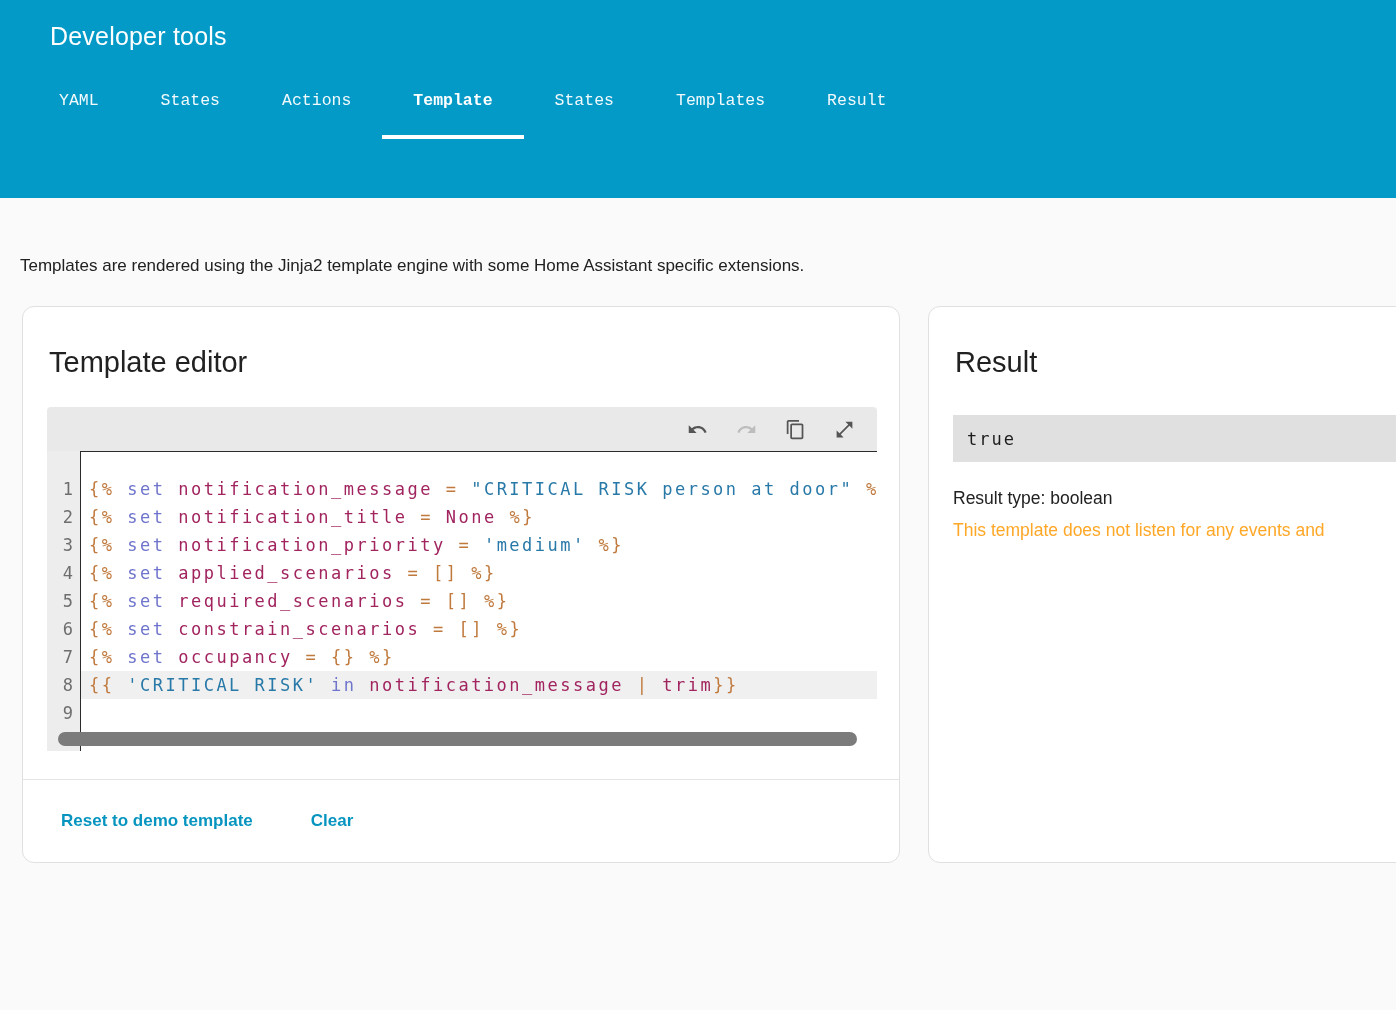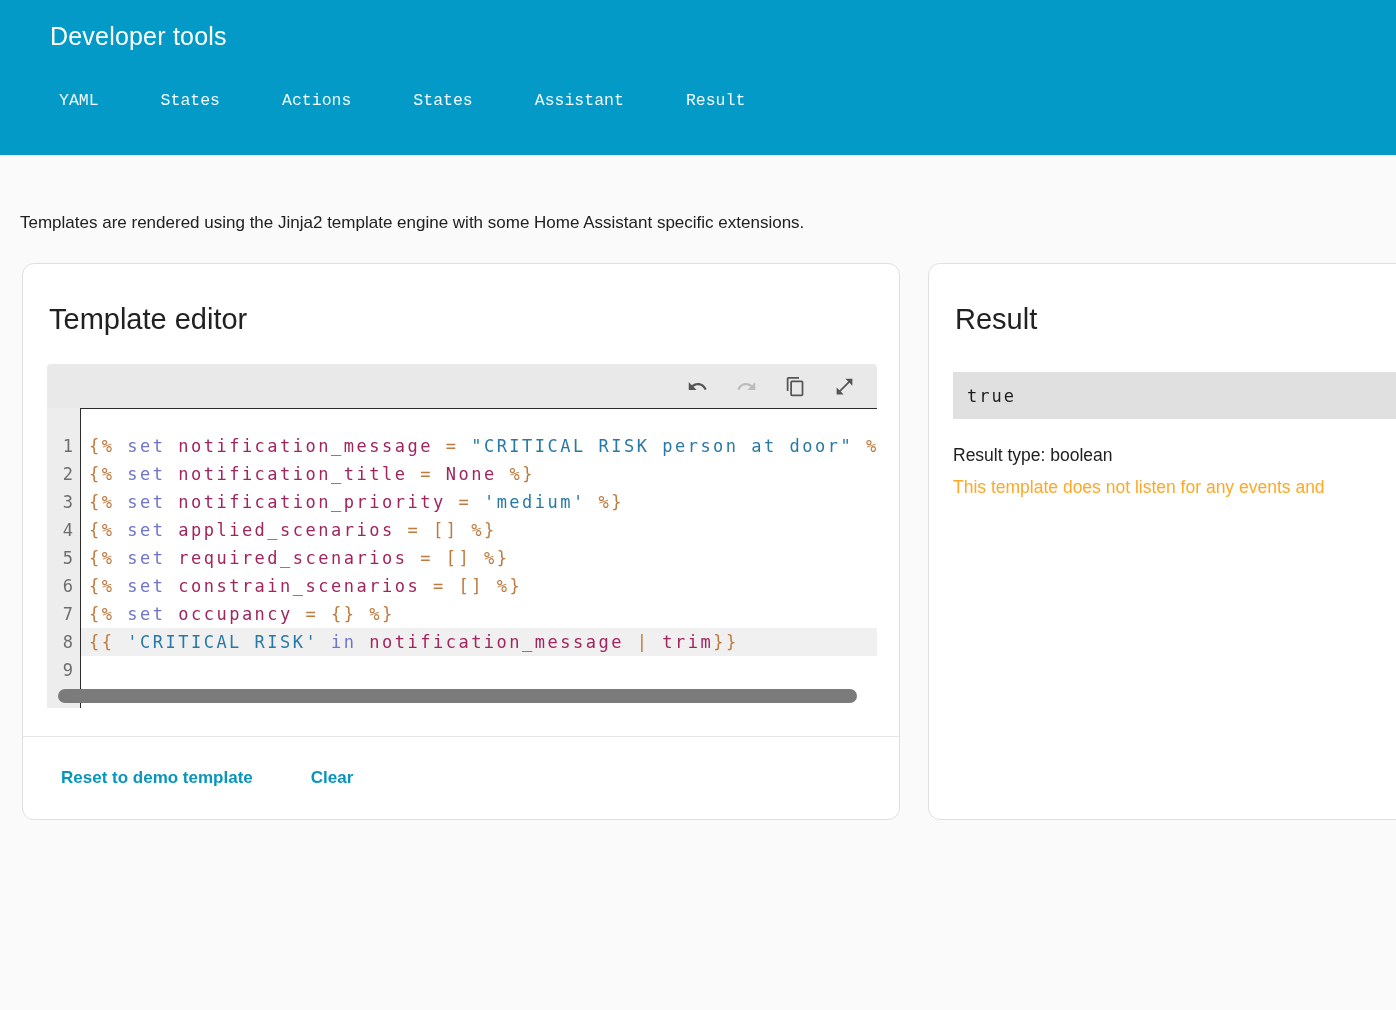--- a/index.html
+++ b/index.html
@@ -1,20 +1,20 @@
 <!DOCTYPE html>
 <html style="--c-header: #049ac8; --c-link: #0795c0; --c-warning: #ffa726; --c-code-delim: #c07a3e; --c-code-keyword: #6f74cc; --c-code-variable: #a1245f; --c-code-string: #2879a8; --c-code-text: #1d1d1d;"><head>
 <meta charset="utf-8">
 <style>
   * { margin:0; padding:0; box-sizing:border-box; }
   html,body { width:1396px; height:1010px; overflow:hidden; background:#fafafa;
     font-family:"Liberation Sans", sans-serif; color:#212121; }
 
   
-  .app-header { background:var(--c-header,#049ac8); height:155px; color:#fff; }
+  .app-header { background:var(--c-header,#049ac8); height:198px; color:#fff; }
   .app-title { font-size:25px; font-weight:400; padding:22px 0 0 50px; letter-spacing:.2px; }
   .tab-bar { display:flex; padding-left:28px; margin-top:26px; height:62px; align-items:flex-start;font-family:Liberation Mono, monospace; }
   .tab { padding:14px 31px 0 31px; height:62px; font-size:16.5px; font-weight:500;
     color:rgba(255,255,255,.95); cursor:pointer; position:relative; white-space:nowrap; }
   .tab.active { font-weight:700; color:#fff; }
   .tab.active::after { content:""; position:absolute; left:0; right:0; bottom:0;
     height:4px; background:#fff; }
 
   
   .intro { padding:58px 20px 0 20px; font-size:17px; }
@@ -68,22 +68,23 @@
 </style>
 </head>
 <body>
 
 <header class="app-header">
   <div class="app-title">Developer tools</div>
   <nav class="tab-bar">
       <div class="tab">YAML</div>
       <div class="tab">States</div>
       <div class="tab">Actions</div>
+      <div class="tab active">Template</div>
       <div class="tab">States</div>
-      <div class="tab">Assistant</div>
+      <div class="tab">Templates</div>
       <div class="tab">Result</div>
     </nav>
 </header>
 
 <main>
   <p class="intro">Templates are rendered using the Jinja2 template engine with some Home Assistant specific extensions.</p>
 
   <div class="cards">
 
     <section class="card">

